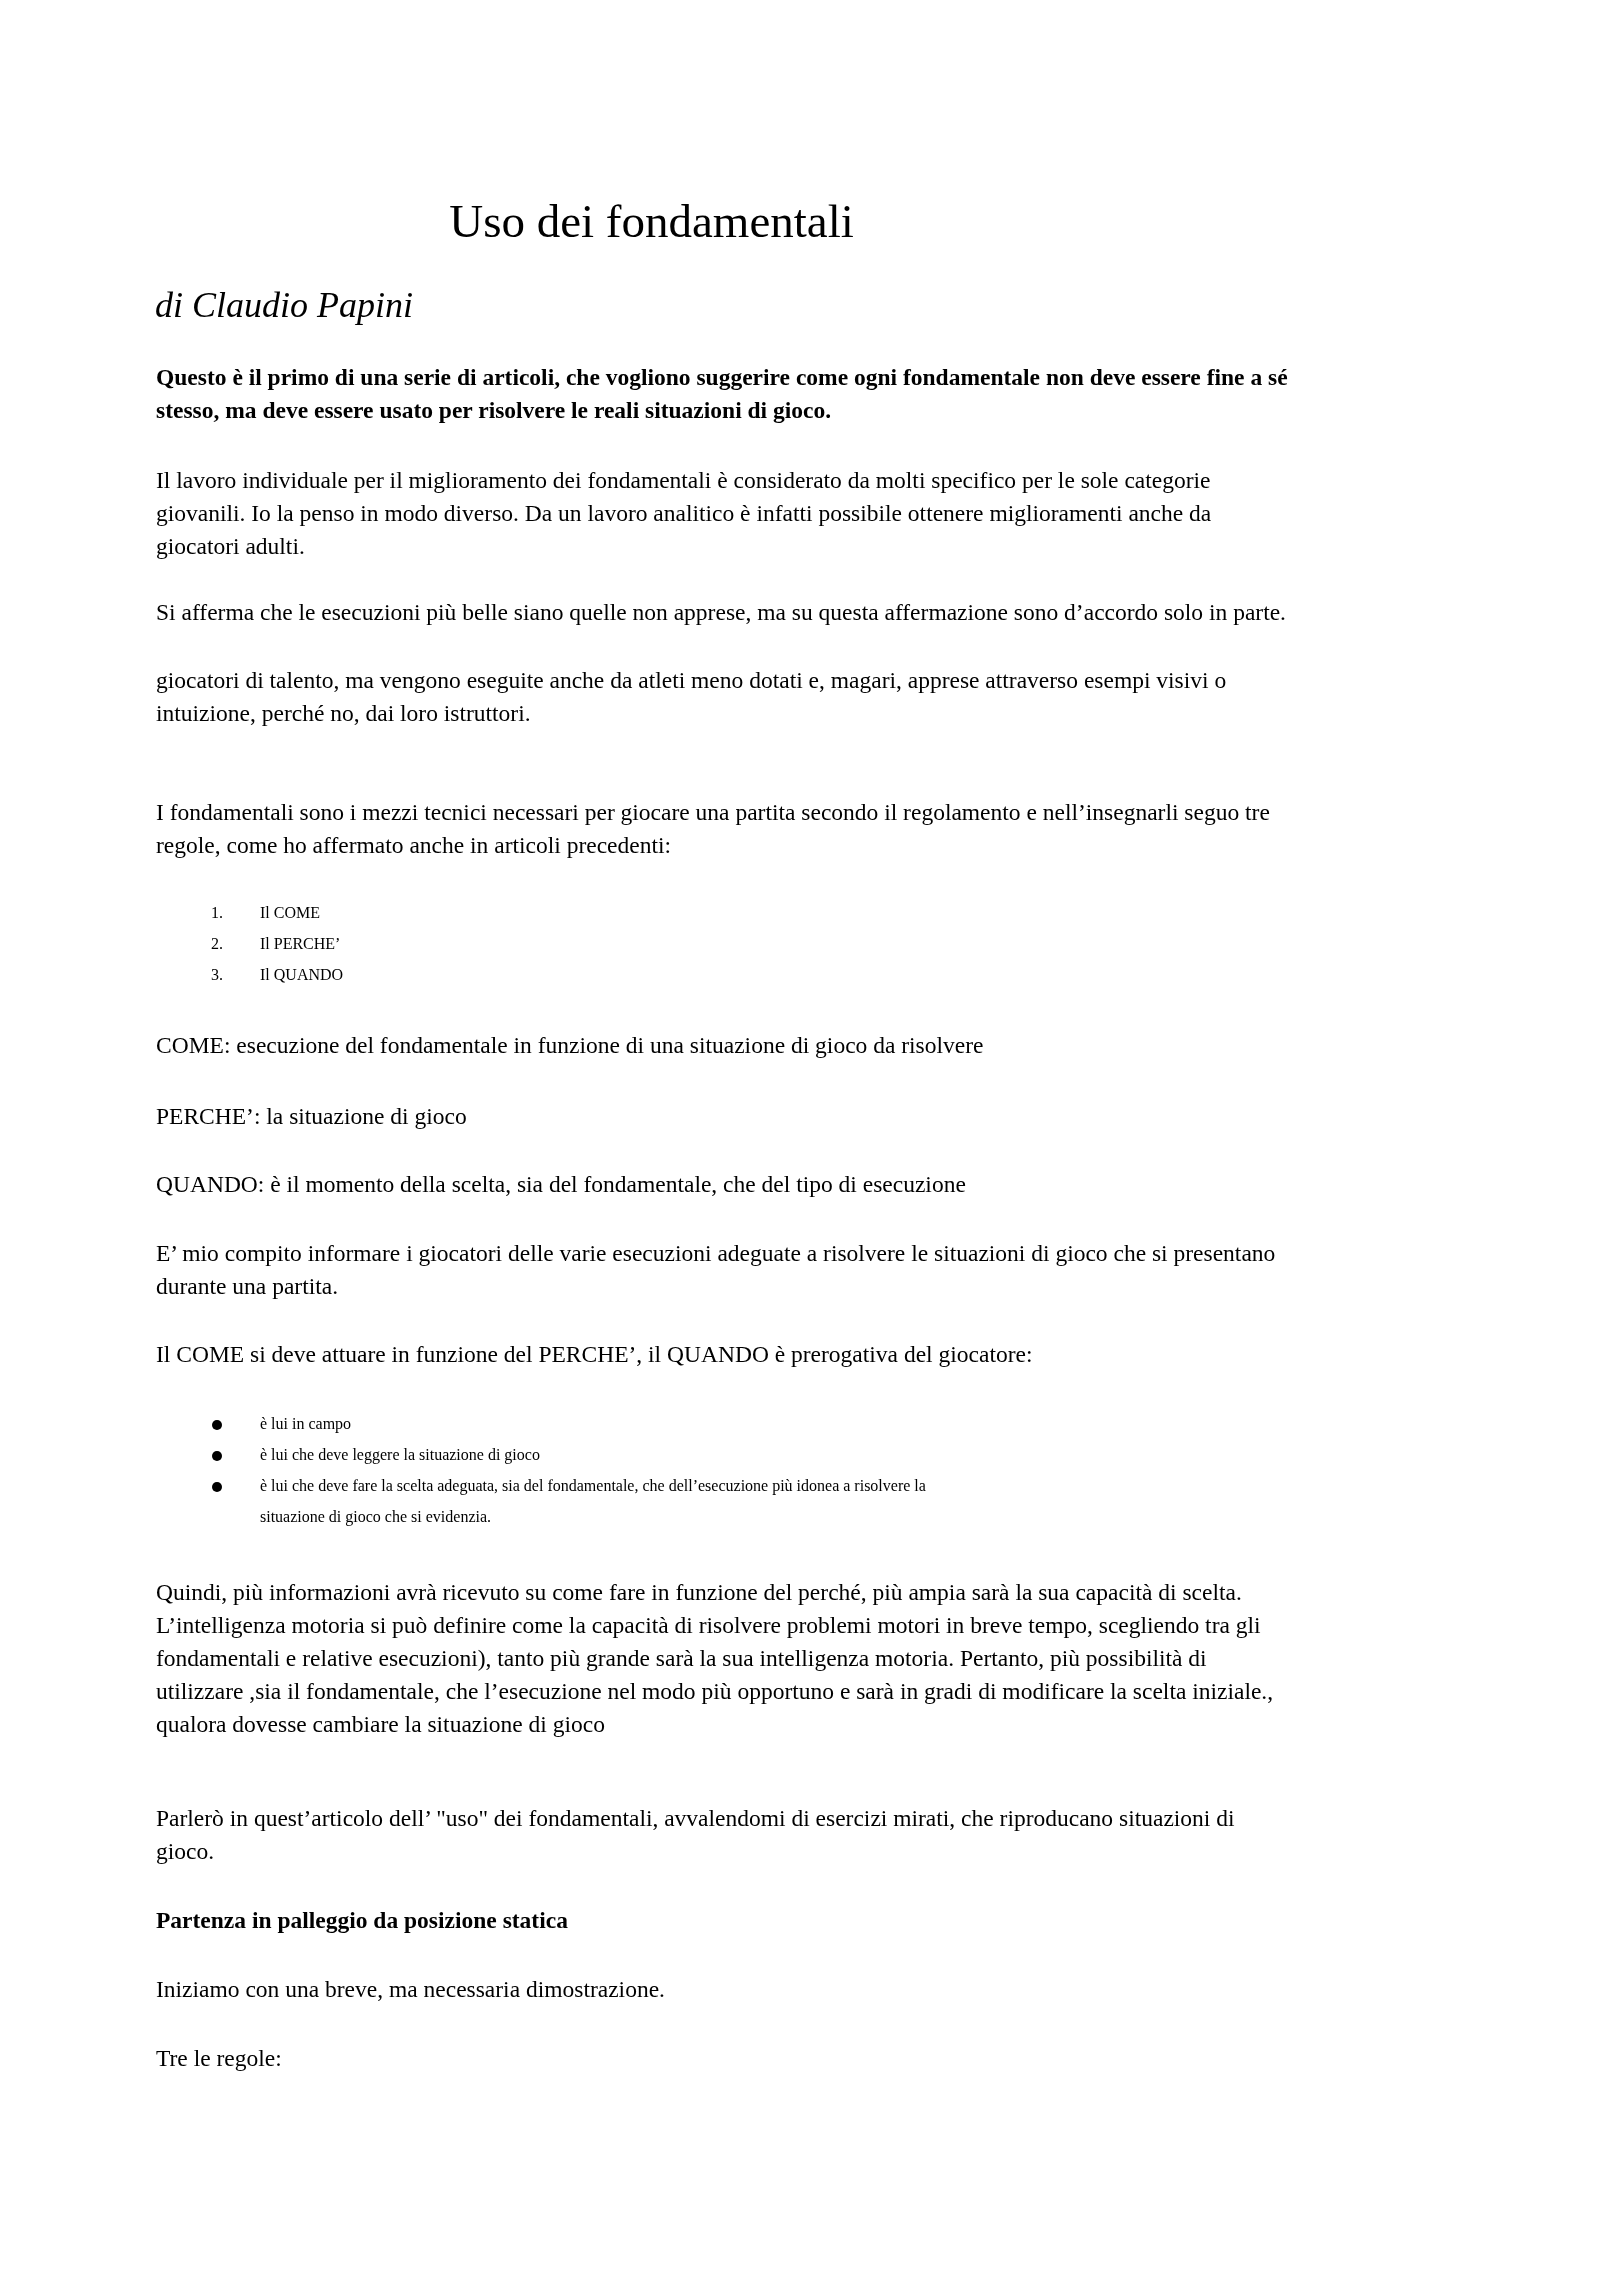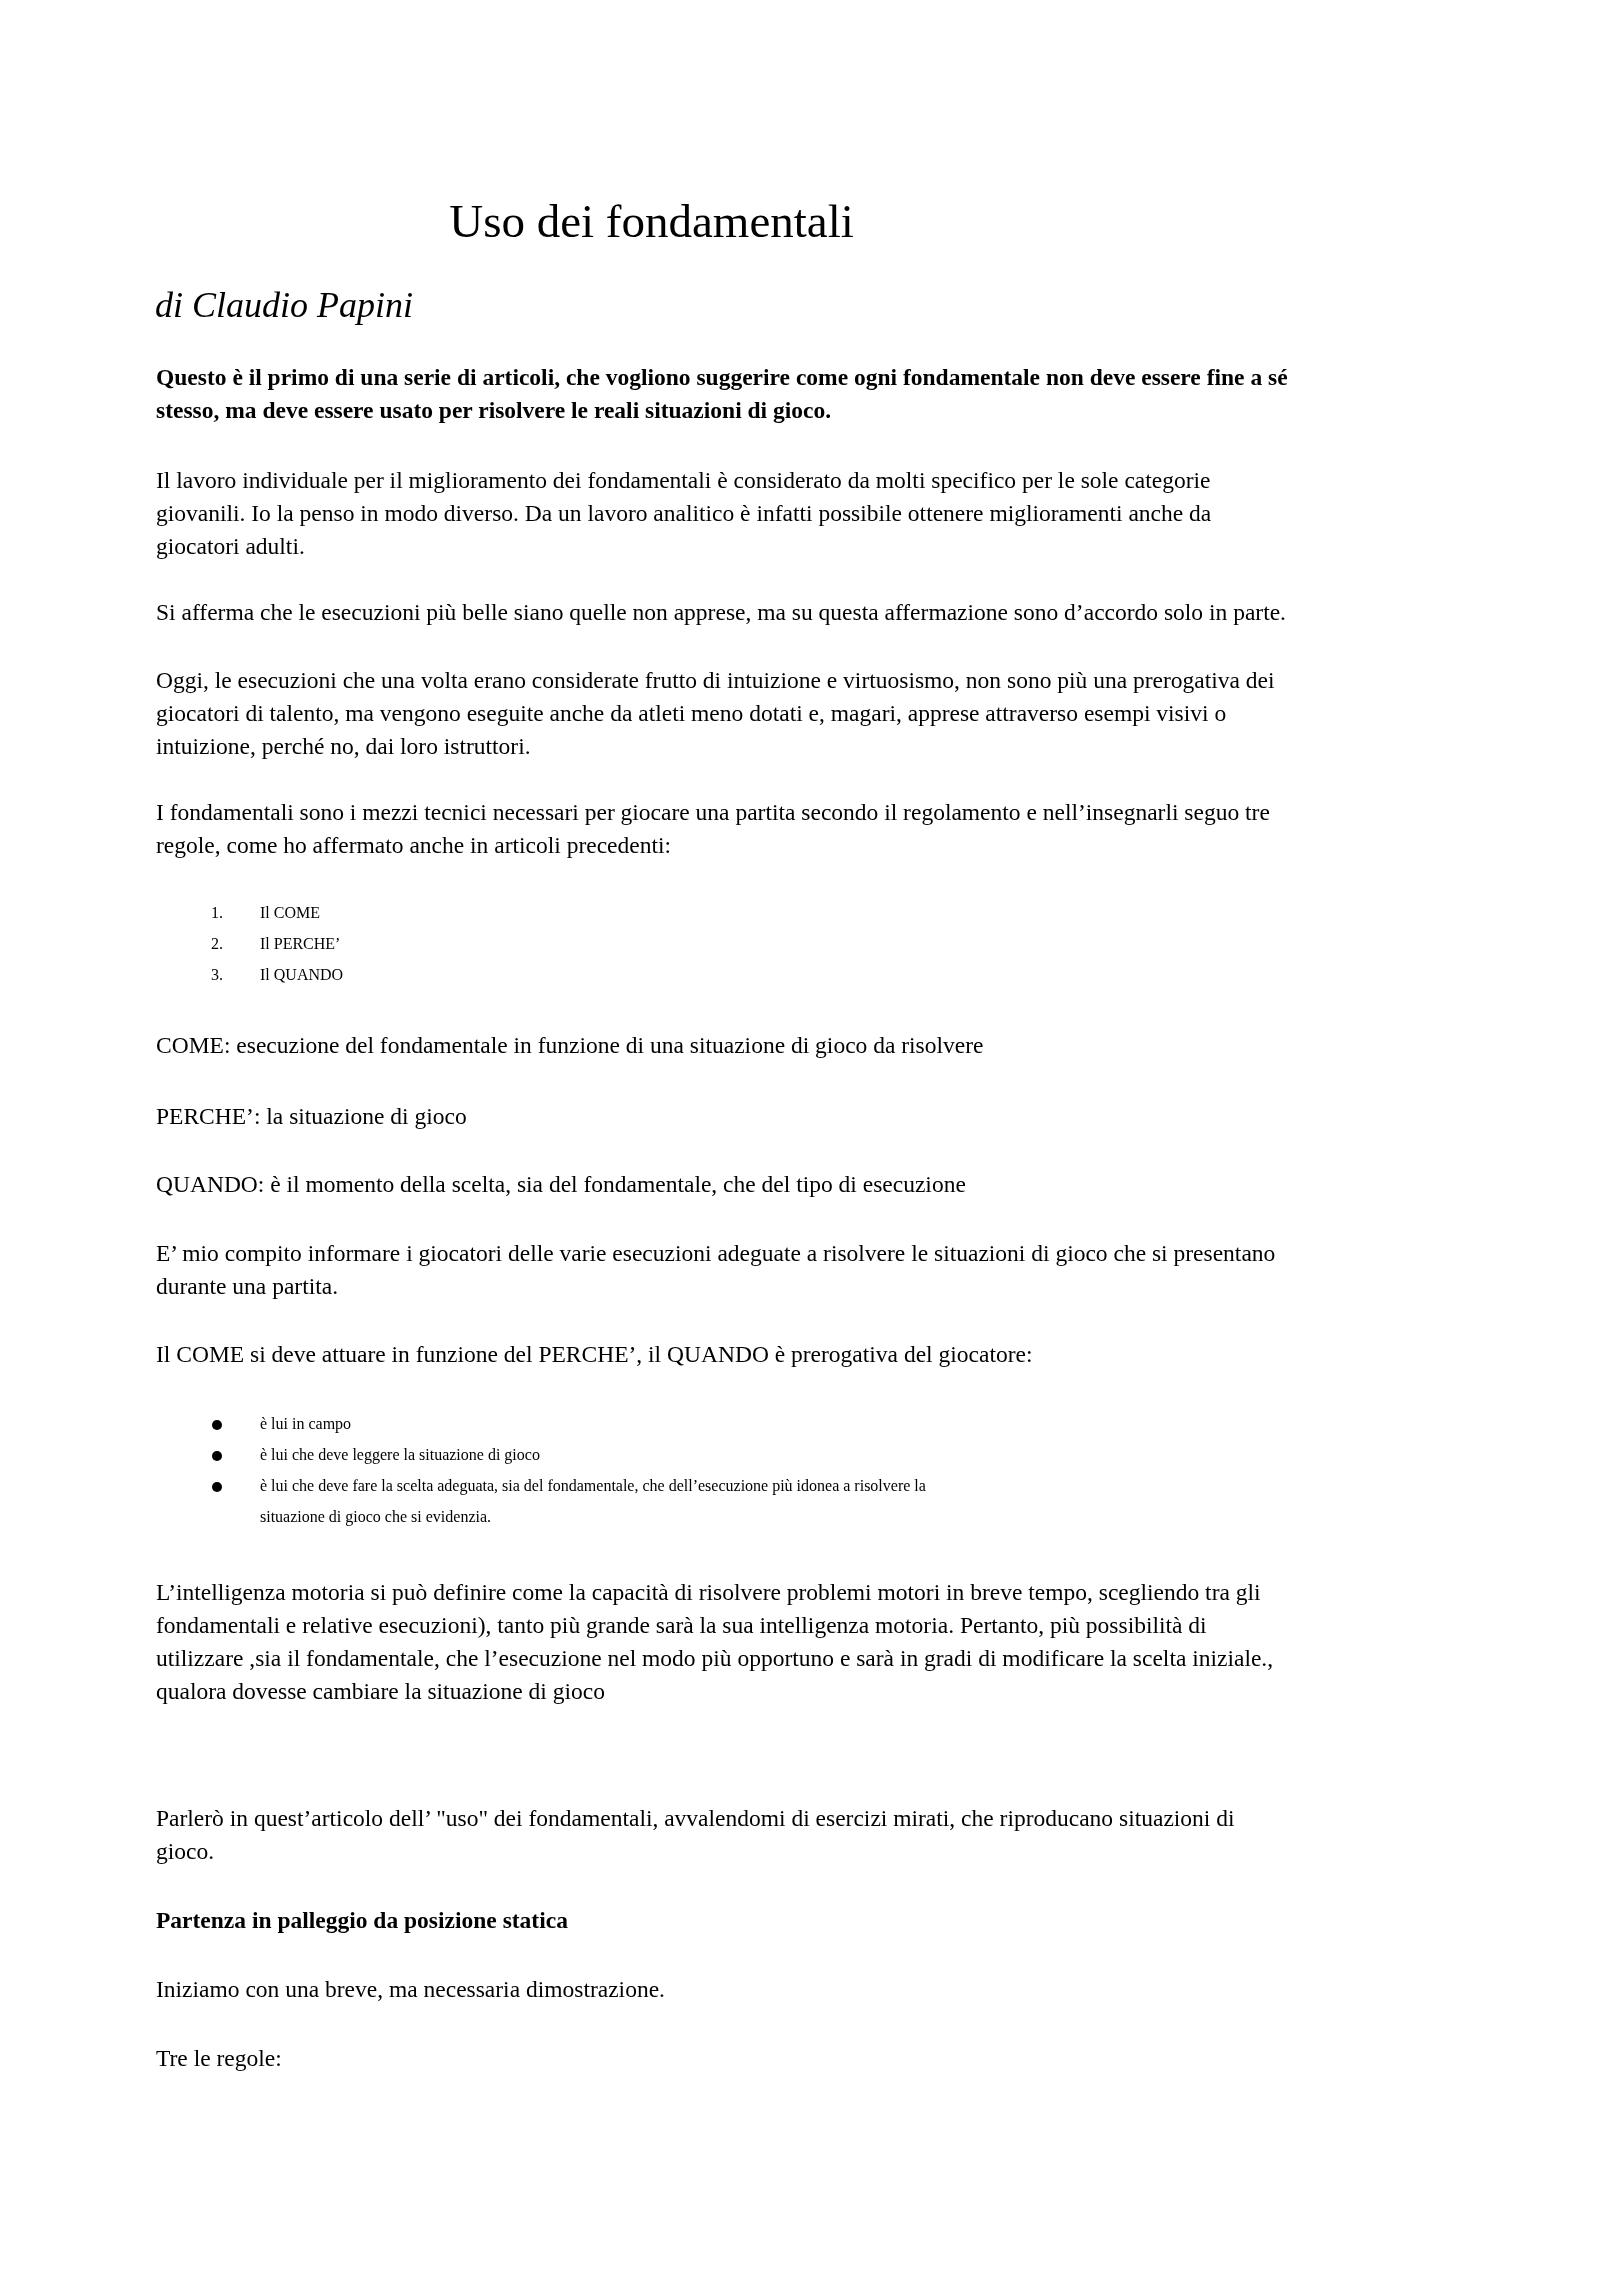--- a/index.html
+++ b/index.html
@@ -31,21 +31,20 @@
   </div>
 <div class="blk" style="top:464px">
     <span class="line">Il lavoro individuale per il miglioramento dei fondamentali è considerato da molti specifico per le sole categorie</span>
     <span class="line">giovanili. Io la penso in modo diverso. Da un lavoro analitico è infatti possibile ottenere miglioramenti anche da</span>
     <span class="line">giocatori adulti.</span>
   </div>
 <div class="blk" style="top:596px">
     <span class="line">Si afferma che le esecuzioni più belle siano quelle non apprese, ma su questa affermazione sono d’accordo solo in parte.</span>
   </div>
 <div class="blk" style="top:664px">
-    <span class="line">Oggi, le esecuzioni che una volta erano considerate frutto di intuizione e virtuosismo, non sono più una prerogativa dei</span>
     <span class="line">giocatori di talento, ma vengono eseguite anche da atleti meno dotati e, magari, apprese attraverso esempi visivi o</span>
     <span class="line">intuizione, perché no, dai loro istruttori.</span>
   </div>
 <div class="blk" style="top:796px">
     <span class="line">I fondamentali sono i mezzi tecnici necessari per giocare una partita secondo il regolamento e nell’insegnarli seguo tre</span>
     <span class="line">regole, come ho affermato anche in articoli precedenti:</span>
   </div>
 
 <div class="list ol" style="top:897px" id="ol">
     <div class="li">
@@ -84,20 +83,21 @@
       <span class="txt">è lui che deve leggere la situazione di gioco</span>
     </div>
     <div class="li">
       <span class="bullet-dot"></span>
       <span class="txt">è lui che deve fare la scelta adeguata, sia del fondamentale, che dell’esecuzione più idonea a risolvere la</span>
       <span class="txt">situazione di gioco che si evidenzia.</span>
     </div>
   </div>
 
 <div class="blk" style="top:1576px">
+    <span class="line">Quindi, più informazioni avrà ricevuto su come fare in funzione del perché, più ampia sarà la sua capacità di scelta.</span>
     <span class="line">L’intelligenza motoria si può definire come la capacità di risolvere problemi motori in breve tempo, scegliendo tra gli</span>
     <span class="line">fondamentali e relative esecuzioni), tanto più grande sarà la sua intelligenza motoria. Pertanto, più possibilità di</span>
     <span class="line">utilizzare ,sia il fondamentale, che l’esecuzione nel modo più opportuno e sarà in gradi di modificare la scelta iniziale.,</span>
     <span class="line">qualora dovesse cambiare la situazione di gioco</span>
   </div>
 <div class="blk" style="top:1802px">
     <span class="line">Parlerò in quest’articolo dell’ "uso" dei fondamentali, avvalendomi di esercizi mirati, che riproducano situazioni di</span>
     <span class="line">gioco.</span>
   </div>
 <div class="blk bold" style="top:1904px">Partenza in palleggio da posizione statica</div>

